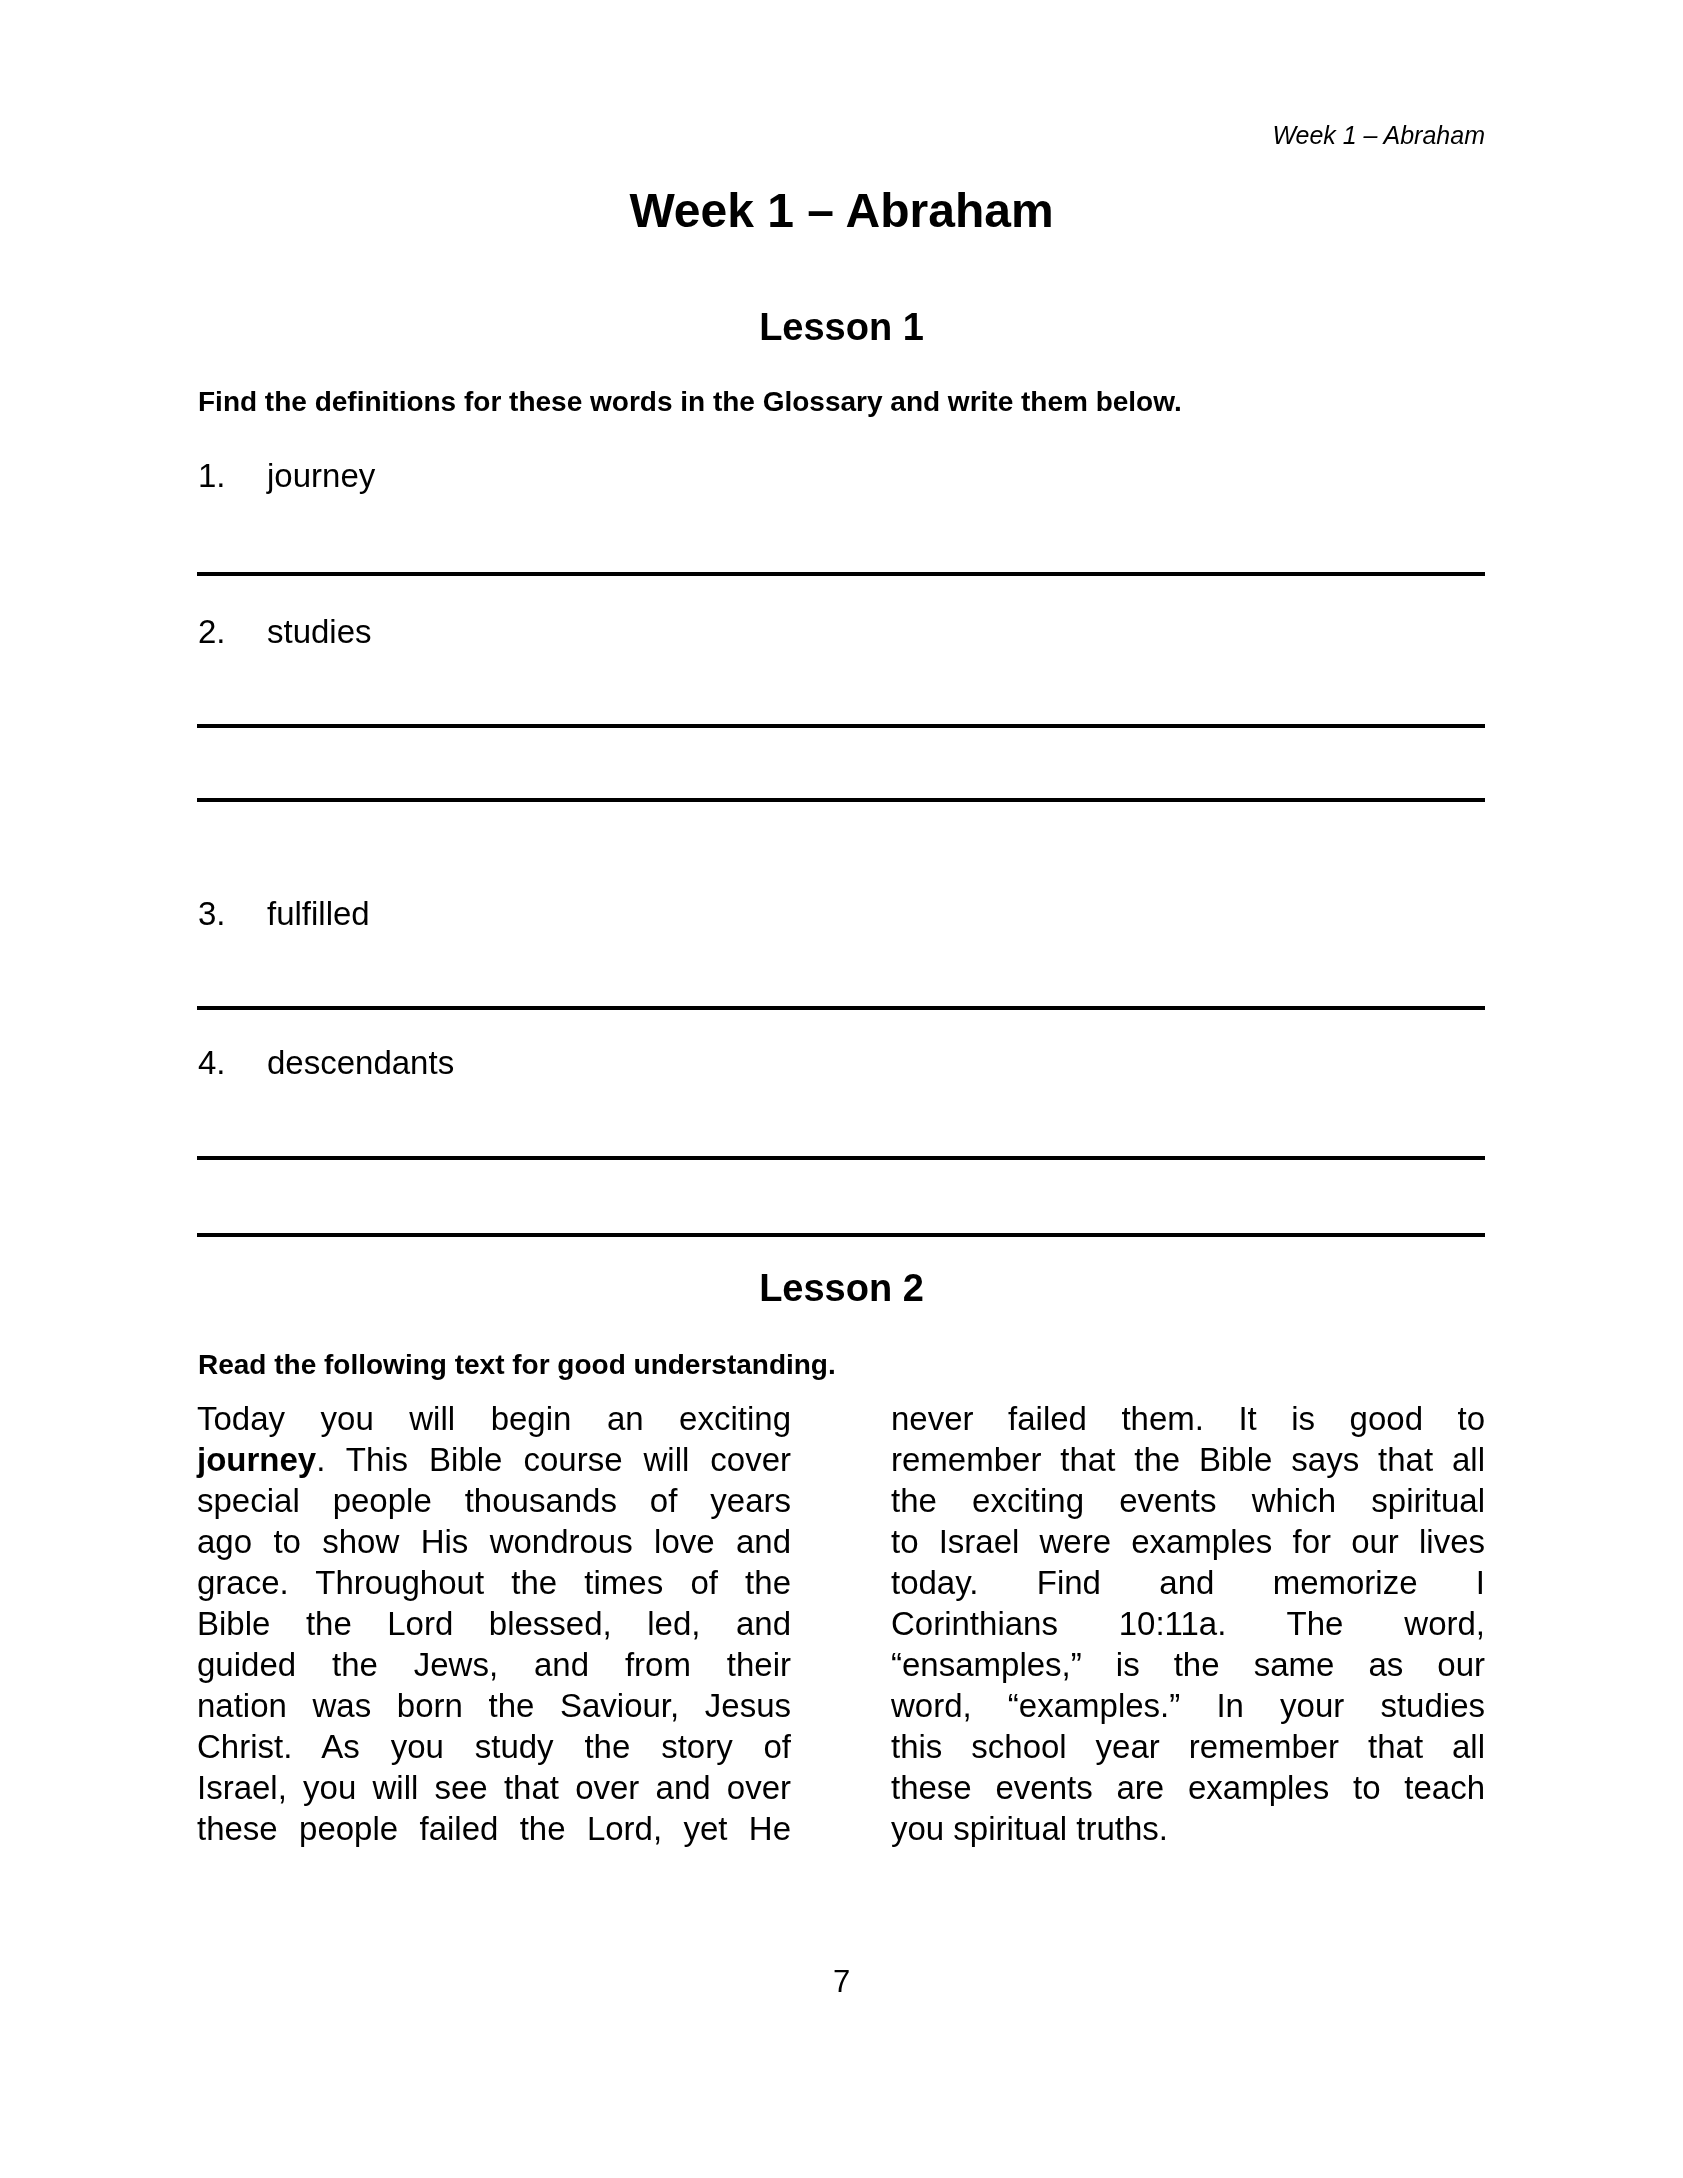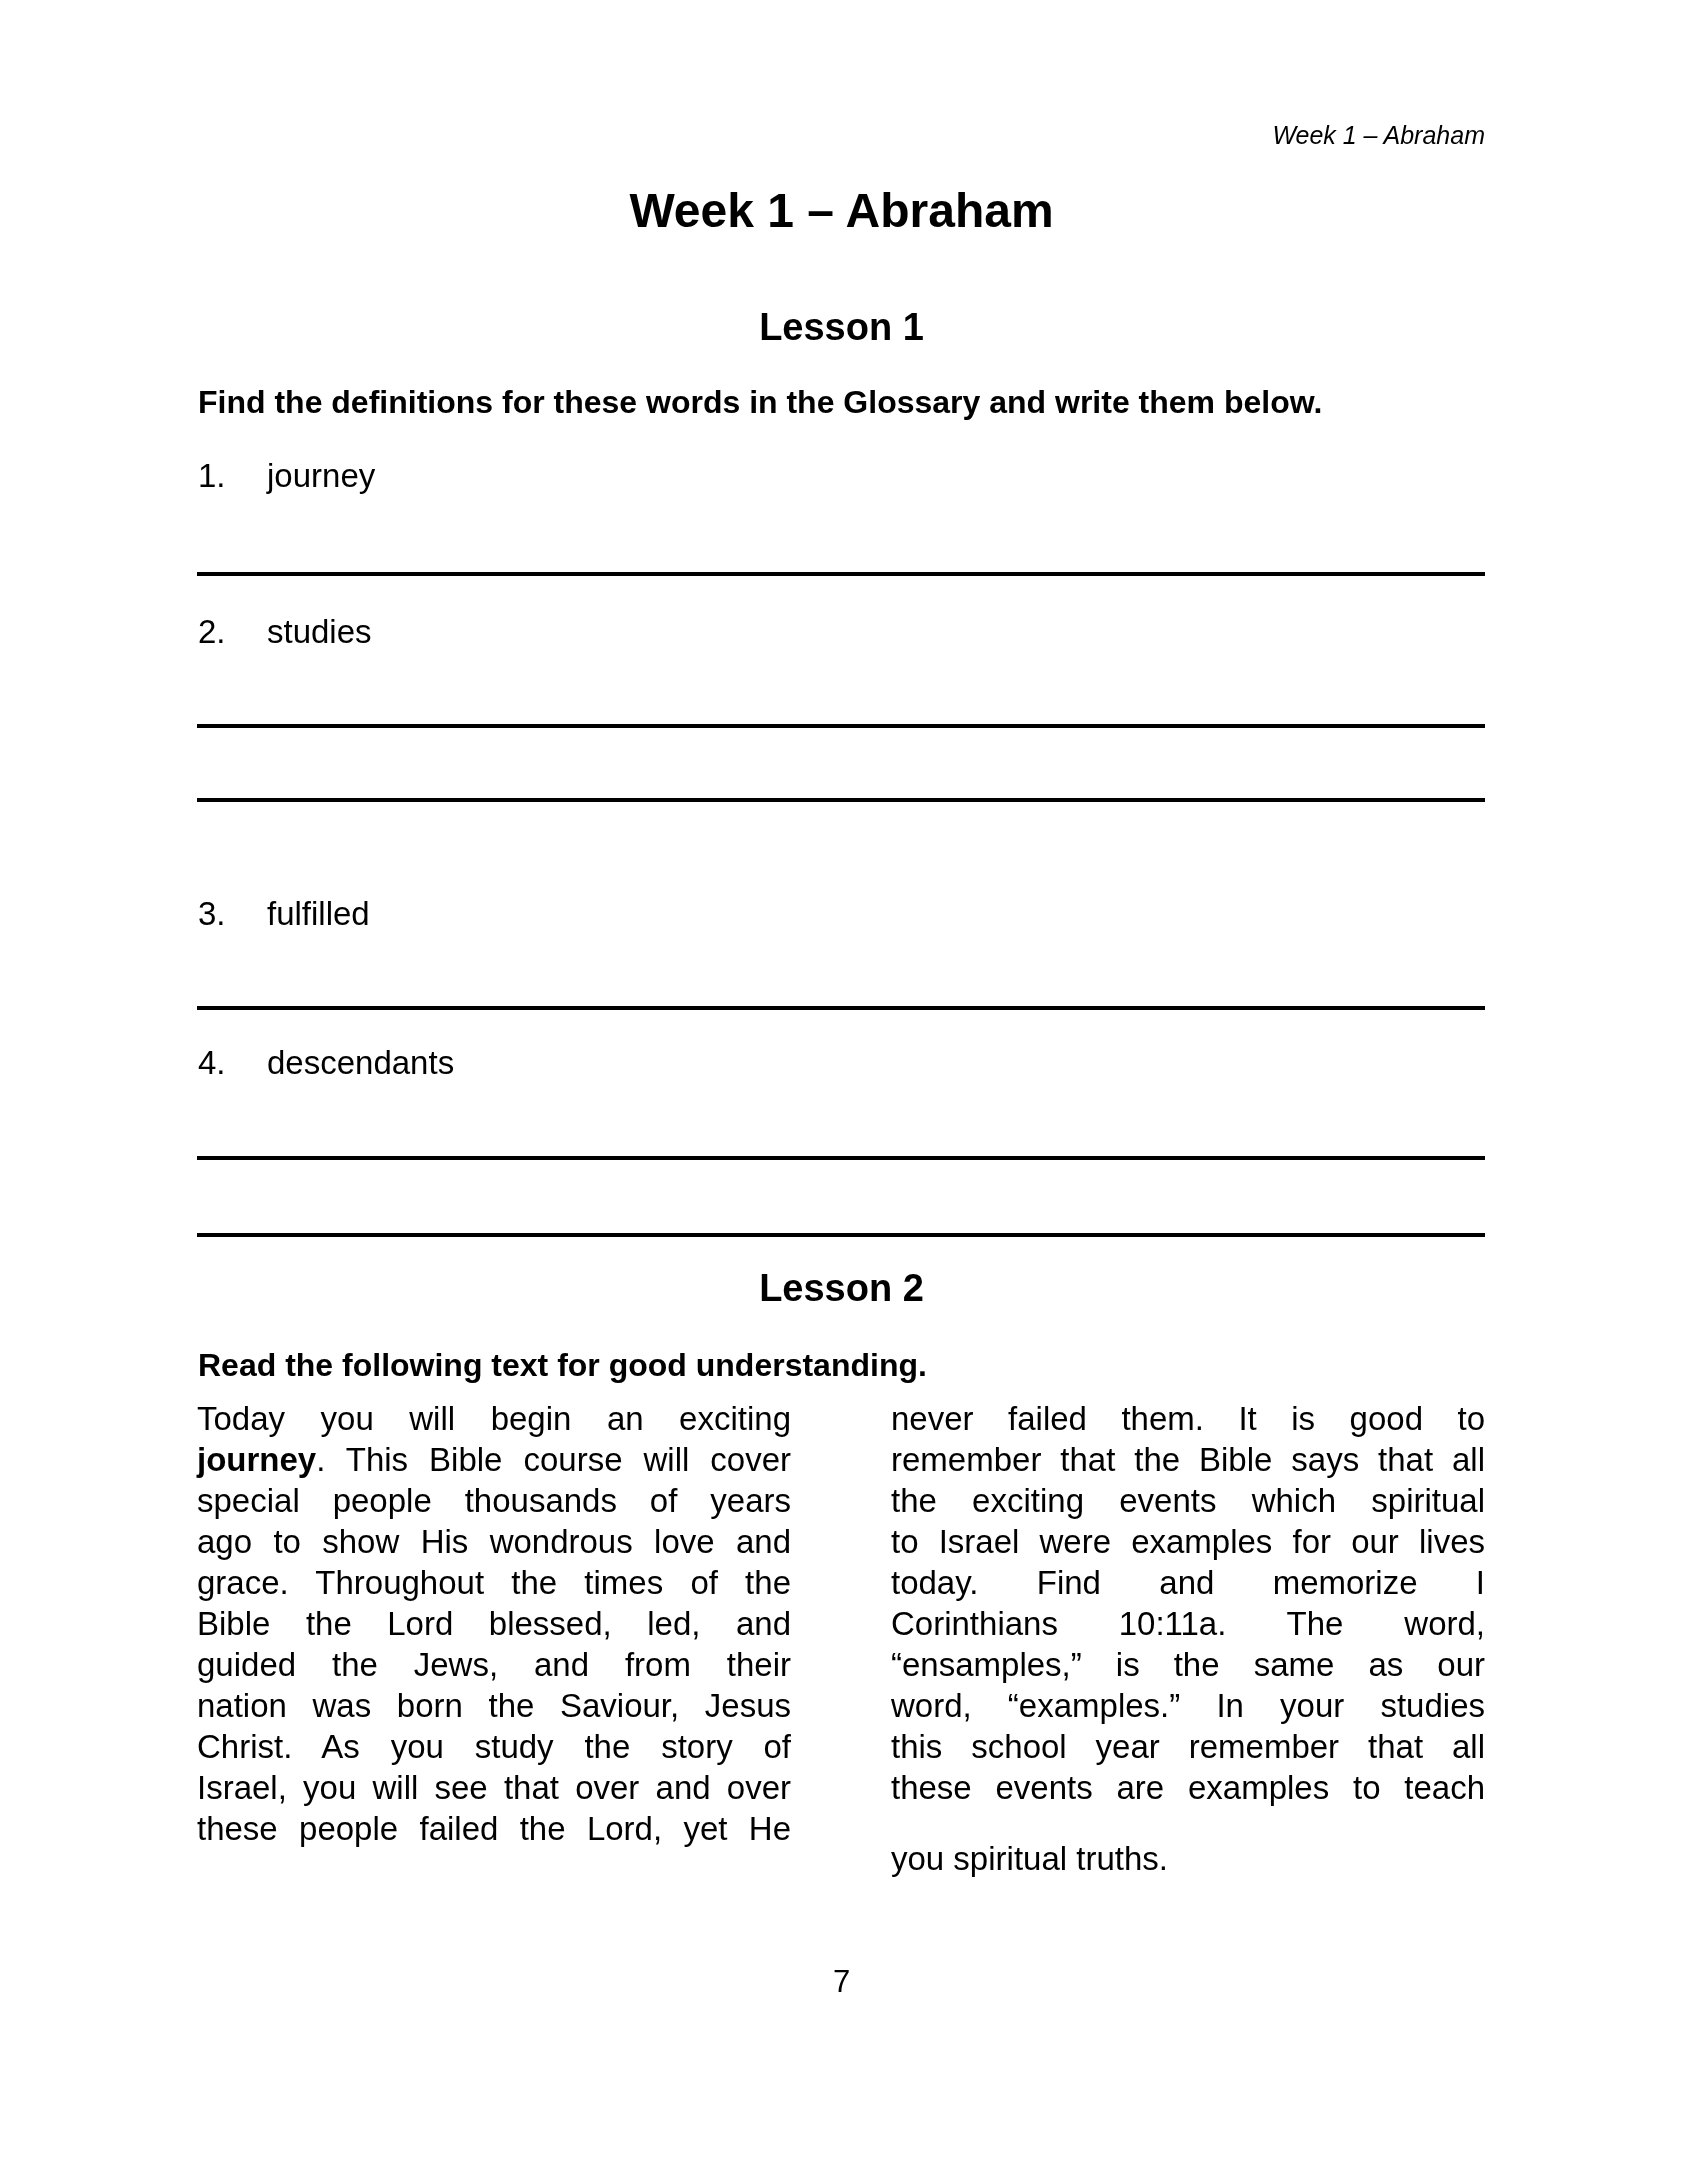--- a/index.html
+++ b/index.html
@@ -2,27 +2,27 @@
 <html><head>
 <meta charset="utf-8">
 <style>
   html, body { margin: 0; padding: 0; background: #ffffff; }
   body { width: 1683px; height: 2178px; position: relative; overflow: hidden;
          font-family: "Liberation Sans", sans-serif; color: #000; }
   .abs { position: absolute; }
   .running-head { right: 198px; top: 121px; font-size: 25px; font-style: italic; white-space: nowrap; }
   .title { left: 0; width: 1683px; top: 181px; text-align: center; font-size: 48px; font-weight: bold; line-height: 59px; }
   .lesson-heading { left: 0; width: 1683px; text-align: center; font-size: 38px; font-weight: bold; line-height: 48px; }
-  .instruction { left: 198px; font-size: 32px; font-weight: bold; line-height: 42px; white-space: nowrap; }
+  .instruction { left: 198px; font-size: 28px; font-weight: bold; line-height: 42px; white-space: nowrap; }
   .vocab-item { left: 198px; font-size: 33px; line-height: 42px; white-space: nowrap; }
   .vocab-num { display: inline-block; width: 69px; }
   .answer-line { left: 197px; width: 1288px; height: 0; border-top: 4px solid #000; }
   .col { font-size: 33px; line-height: 41px; text-align: justify; }
   .col .line { display: block; text-align: justify; text-align-last: justify; white-space: nowrap; height: 41px; overflow: visible; }
-  .col .line.last { text-align-last: left; margin-top: 30px; }
+  .col .line.last { text-align-last: left; }
   .col b { font-weight: bold; }
   .page-number { left: 0; width: 1683px; text-align: center; top: 1962px; font-size: 31px; line-height: 40px; }
 </style>
 </head>
 <body>
 
 <div class="abs running-head">Week 1 – Abraham</div>
 <div class="abs title">Week 1 – Abraham</div>
 
 <div class="abs lesson-heading" style="top:303px">Lesson 1</div>

